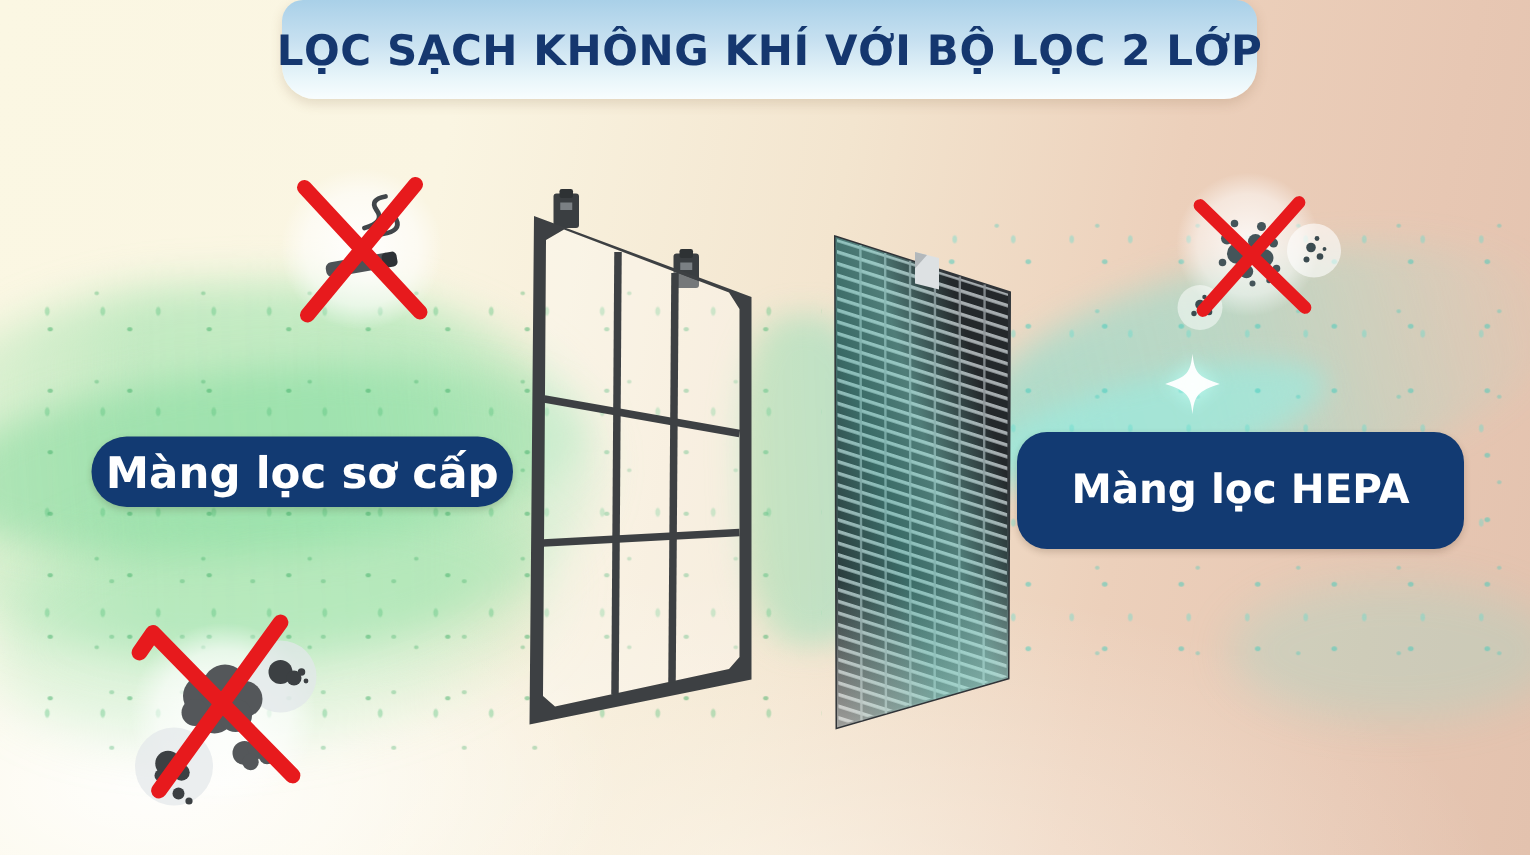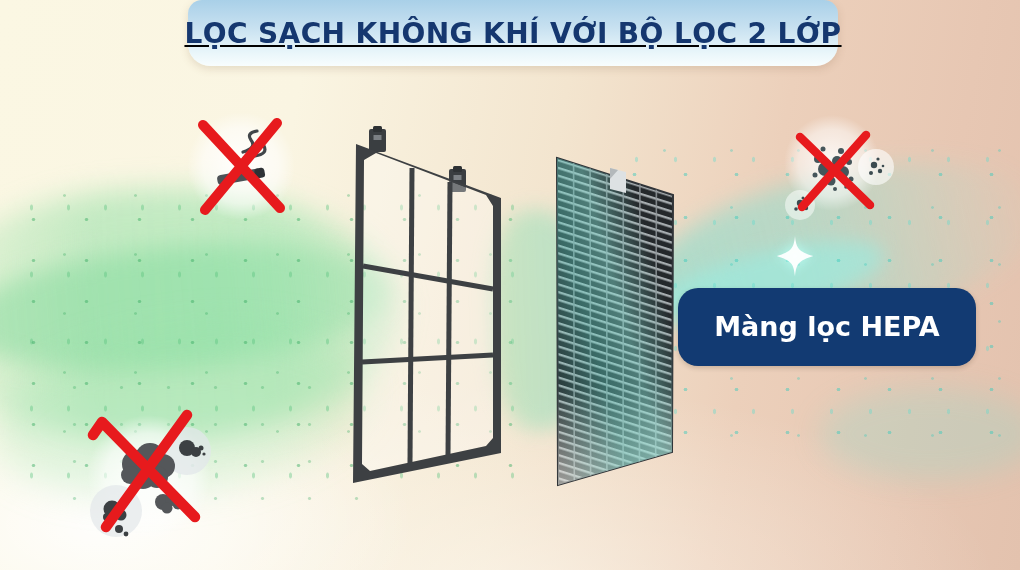--- a/index.html
+++ b/index.html
@@ -14,21 +14,20 @@
       linear-gradient(100deg,#fbf7e3 0%,#faf5e2 28%,#f3e5cf 52%,#ecd0bb 72%,#e7c7b3 88%,#e3c2ae 100%);
   }
   
   .banner{
     position:absolute;left:188px;top:0;width:650px;height:66px;
     border-radius:14px 14px 22px 22px;
     background:linear-gradient(180deg,#a9d0e8 0%,#c6e0f0 40%,#e9f6fa 80%,#f8fdfe 100%);
     box-shadow:0 3px 8px rgba(130,95,60,.18);
     display:flex;align-items:center;justify-content:center;
     z-index:40;
-    text-decoration:underline;
   }
   .banner-text{
     color:#15376f;font-size:28px;font-weight:bold;letter-spacing:.4px;white-space:nowrap;
   }
   
   .flow{position:absolute;pointer-events:none;}
   .flow-left-a{left:-70px;top:188px;width:470px;height:252px;
     background:linear-gradient(92deg,rgba(150,226,170,.16) 0%,rgba(140,222,162,.5) 35%,rgba(146,226,168,.55) 75%,rgba(146,226,168,.3) 100%);
     border-radius:45% 55% 50% 50%;filter:blur(14px);transform:rotate(-3deg);}
   .flow-left-b{left:-40px;top:246px;width:432px;height:122px;
@@ -247,20 +246,23 @@
       <circle cx="108" cy="54" r="1.6"></circle>
         <circle cx="113" cy="61" r="1.3"></circle>
       <circle cx="30" cy="98" r="3.2"></circle>
         <circle cx="36" cy="103" r="2.2"></circle>
         <circle cx="26" cy="104" r="1.8"></circle>
         <circle cx="33" cy="93" r="1.5"></circle>
     </g>
     <path d="M30,32 L100,100 M96,30 L32,102" stroke="#e71a1d" stroke-width="8.5" stroke-linecap="round" fill="none"></path>
   </svg>
 
+  <div class="badge badge-pre">
+    <span>Màng lọc sơ cấp</span>
+  </div>
   <div class="badge badge-hepa">
     <span class="line">Màng lọc HEPA</span>
   </div>
 
   <div class="banner">
     <span class="banner-text">LỌC SẠCH KHÔNG KHÍ VỚI BỘ LỌC 2 LỚP</span>
   </div>
 
 </div>
 

